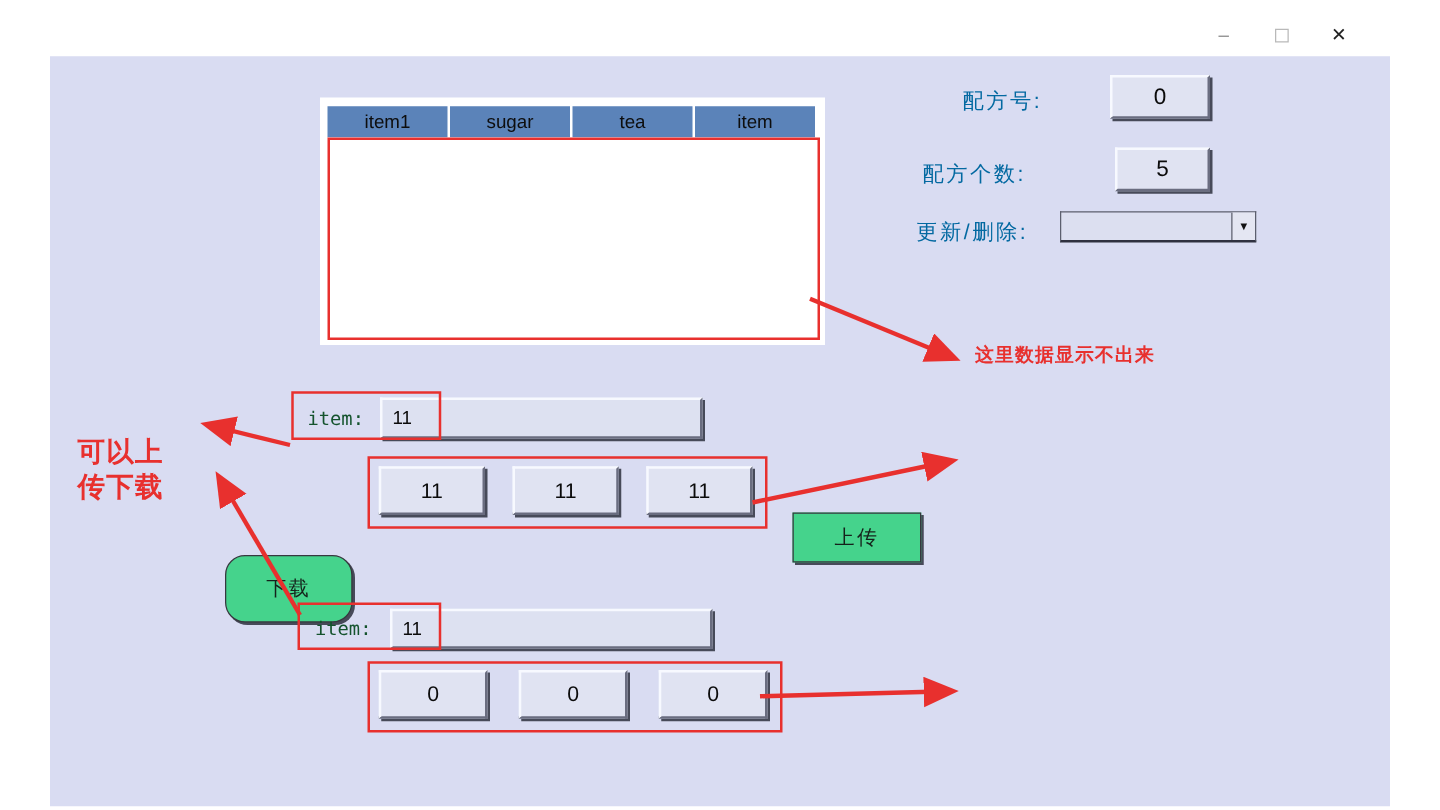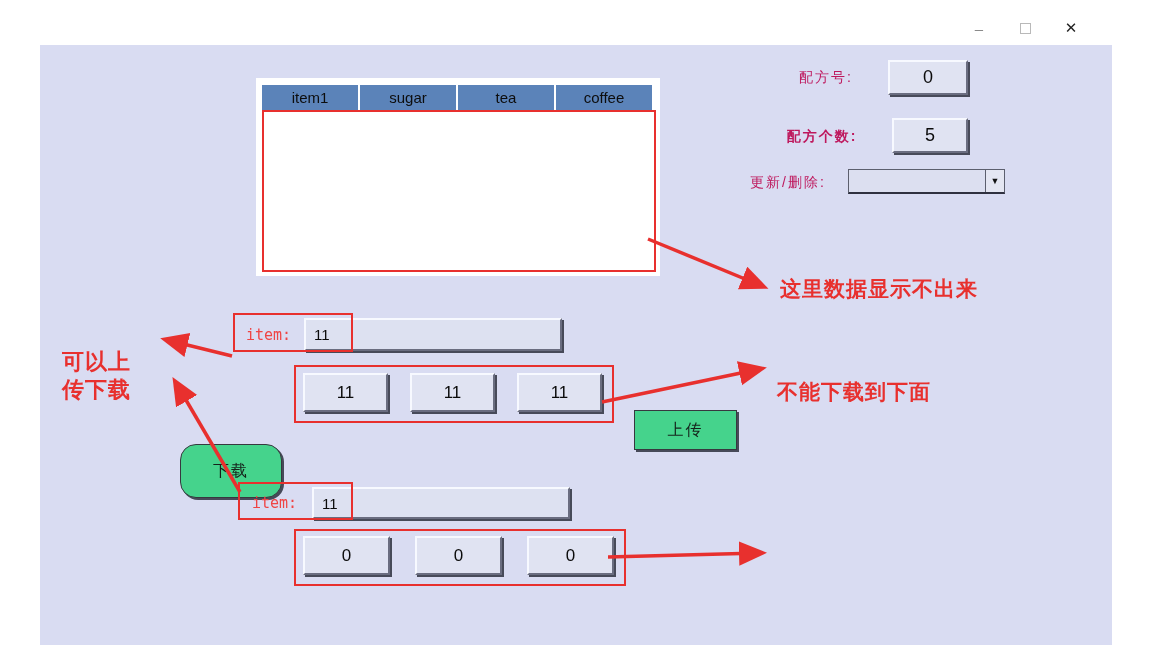--- a/index.html
+++ b/index.html
@@ -14,37 +14,37 @@
 
   .main-panel { position:absolute; left:40px; top:45px; width:1072px; height:600px; background:#d9dcf2; }
 
   
   .table-wrap { position:absolute; left:256px; top:78px; width:404px; height:198px; background:#ffffff; }
   .thead { position:absolute; left:6px; top:7px; display:flex; gap:2px; }
   .th { width:96px; height:25px; background:#5b83b9; color:#0d0d0d; font-size:15px; display:flex; align-items:center; justify-content:center; }
   .tbody { position:absolute; left:6px; top:32px; width:394px; height:162px; background:#ffffff; border:2px solid #e8302e; }
 
   
-  .lbl { position:absolute; font-size:14px; color:#be185d; letter-spacing:2px; text-align:center; white-space:nowrap; }
+  .lbl { position:absolute; font-size:17px; color:#0369a1; letter-spacing:2px; text-align:left; white-space:nowrap; }
   .vbox { position:absolute; background:#e0e3f2; border:2px solid; border-color:#f7f9ff #6a6d80 #6a6d80 #f7f9ff; box-shadow:2px 2px 0 #474a59; display:flex; align-items:center; justify-content:center; font-size:18px; color:#0b0b0b; }
   .combo { position:absolute; background:#dcdff0; border:1px solid #5c5f6e; border-bottom:2px solid #2f3140; display:flex; }
   .combo .cfield { flex:1; font-size:13px; display:flex; align-items:center; padding-left:5px; }
   .combo .cbtn { width:19px; background:#e4e6f2; border-left:1px solid #5c5f6e; display:flex; align-items:center; justify-content:center; font-size:9px; color:#111; cursor:pointer; }
 
   
-  .item-label { position:absolute; font-family:"DejaVu Sans Mono", monospace; font-size:15px; color:#ef4444; }
+  .item-label { position:absolute; font-family:"DejaVu Sans Mono", monospace; font-size:15px; color:#14532d; }
   .ifield { position:absolute; background:#dde1f1; border:2px solid; border-color:#f7f9ff #6a6d80 #6a6d80 #f7f9ff; box-shadow:2px 2px 0 #474a59; display:flex; align-items:center; padding-left:8px; font-size:15px; color:#0b0b0b; }
   .smallbox { font-size:17px; }
   .redbox { position:absolute; border:2px solid #e8302e; background:transparent; z-index:3; pointer-events:none; }
 
   
   .gbtn { position:absolute; background:#45d38c; border:1px solid #37383f; box-shadow:2px 2px 0 #474a59; display:flex; align-items:center; justify-content:center; font-size:16px; letter-spacing:2px; color:#15221b; cursor:pointer; }
 
   
-  .rnote { position:absolute; color:#e8302e; font-weight:bold; font-size:21px; letter-spacing:1px; white-space:nowrap; z-index:4; }
+  .rnote { position:absolute; color:#e8302e; font-weight:bold; font-size:15px; letter-spacing:1px; white-space:nowrap; z-index:4; }
   .rnote.big { font-size:22px; line-height:28px; }
 
   .arrows { position:absolute; left:0; top:0; width:1152px; height:648px; z-index:4; pointer-events:none; }
 </style>
 </head>
 <body>
 
 <div class="screen">
 
   <div class="win-controls">
@@ -59,31 +59,31 @@
       </span>
   </div>
 
   <div class="main-panel"></div>
 
   <div class="table-wrap">
     <div class="thead">
       <div class="th">item1</div>
       <div class="th">sugar</div>
       <div class="th">tea</div>
-      <div class="th">coffee</div>
+      <div class="th">item</div>
     </div>
     <div class="tbody"></div>
   </div>
 
   <div class="lbl" style="left:770px; top:69px; width:112px;">配方号:</div>
   <div class="vbox" style="left:888px; top:60px; width:80px; height:35px;">
       <span>0</span>
     </div>
 
-  <div class="lbl" style="left:762px; top:128px; width:120px;font-weight:bold;">配方个数:</div>
+  <div class="lbl" style="left:738px; top:128px; width:120px;">配方个数:</div>
   <div class="vbox" style="left:892px; top:118px; width:76px; height:35px;">
       <span>5</span>
     </div>
 
   <div class="lbl" style="left:733px; top:174px; width:110px;">更新/删除:</div>
   <div class="combo" style="left:848px; top:169px; width:157px; height:25px;">
     <span class="cfield"></span>
     <span class="cbtn">
         <span>▼</span>
       </span>
@@ -128,21 +128,20 @@
   <div class="vbox smallbox" style="left:527px; top:536px; width:87px; height:39px;">
       <span>0</span>
     </div>
   <div class="redbox" style="left:294px; top:529px; width:332px; height:57px;"></div>
 
   <div class="rnote" style="left:780px; top:275px;">这里数据显示不出来</div>
   <div class="rnote big" style="left:62px; top:348px;text-align:right;">
     <div>可以上</div>
     <div>传下载</div>
   </div>
-  <div class="rnote" style="left:777px; top:378px;">不能下载到下面</div>
 
   <svg class="arrows" viewBox="0 0 1152 648">
     <defs>
       <marker id="ah" markerWidth="9" markerHeight="9" refX="6" refY="3.5" orient="auto">
         <path d="M0,0 L8,3.5 L0,7 z" fill="#e8302e"></path>
       </marker>
     </defs>
     <line x1="648" y1="239" x2="762" y2="286" stroke="#e8302e" stroke-width="3.5" marker-end="url(#ah)"></line>
     <line x1="232" y1="356" x2="167" y2="340" stroke="#e8302e" stroke-width="3.5" marker-end="url(#ah)"></line>
     <line x1="240" y1="492" x2="176" y2="383" stroke="#e8302e" stroke-width="3.5" marker-end="url(#ah)"></line>

